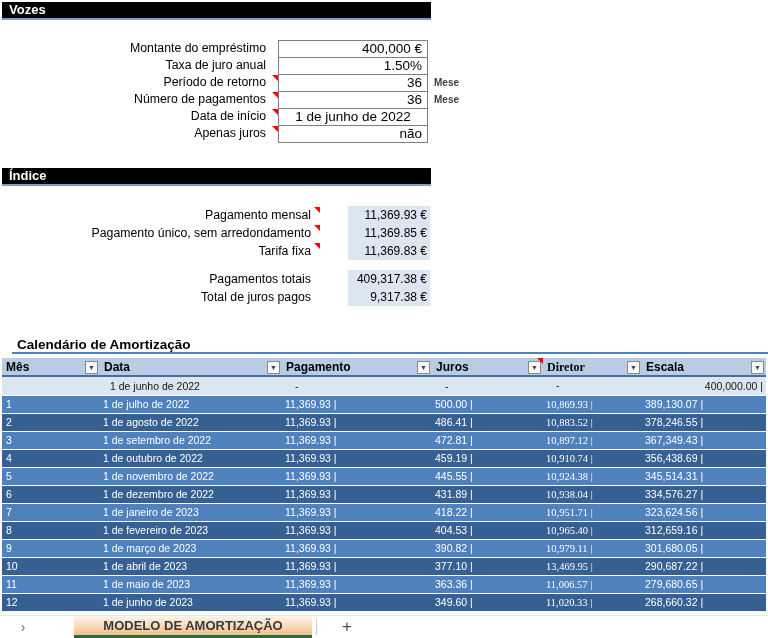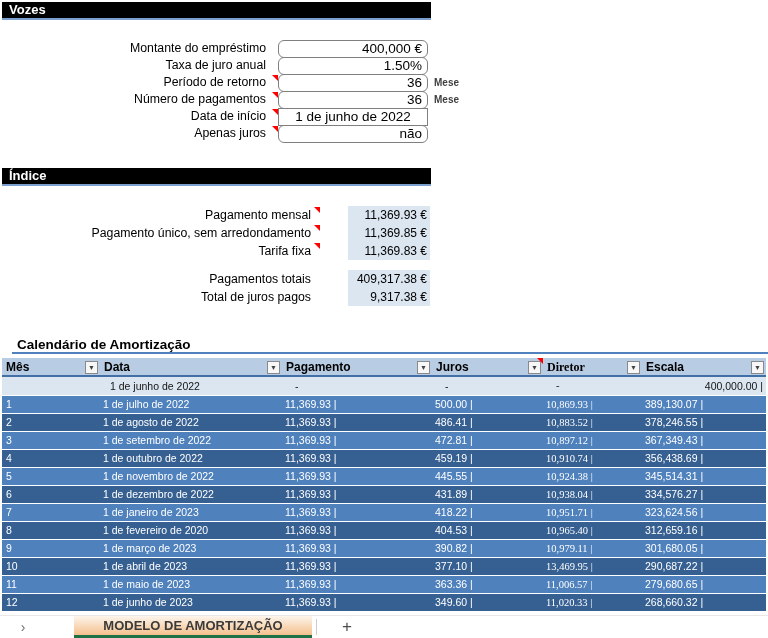--- a/index.html
+++ b/index.html
@@ -15,21 +15,21 @@
 
   
   #vozes-rows { position:absolute; top:40px; left:2px; }
   .form-row { display:flex; height:17px; align-items:flex-start; }
   .form-label { width:268px; text-align:right; font-size:12.3px; color:#000; padding-right:4px; line-height:17px; }
   .form-marker { width:8px; height:17px; position:relative; }
   .comment-tri { position:absolute; top:1px; right:0; width:0; height:0;
     border-top:6px solid #fe0000; border-left:6px solid transparent; }
   .form-box { width:150px; height:18px; border:1px solid #7f7f7f; background:#fff;
     font-size:13.5px; line-height:16px; padding:0 5px; position:relative; z-index:1; color:#000; }
-  .form-box.right { text-align:right;border-radius:6px; }
+  .form-box.right { text-align:right; }
   .form-box.center { text-align:center; padding:0 2px; }
   .form-suffix { font-size:10px; font-weight:bold; color:#3f3f3f; padding-left:6px; line-height:18px; }
 
   
   #indice-rows { position:absolute; top:206px; left:2px; width:430px; }
   .ind-row { display:flex; height:18px; align-items:center; }
   .ind-label { width:310px; text-align:right; font-size:12.3px; color:#000; padding-right:1px; }
   .ind-marker { width:8px; height:18px; position:relative; }
   .ind-value { margin-left:28px; width:82px; height:18px; background:#dce6f1;
     font-size:12px; line-height:18px; text-align:right; padding-right:3px; color:#000; }
@@ -273,21 +273,21 @@
     <div class="td c0">7</div>
     <div class="td c1">1 de janeiro de 2023</div>
     <div class="td c2">11,369.93 |</div>
     <div class="td c3">418.22 |</div>
     <div class="td c4">10,951.71 |</div>
     <div class="td c5">323,624.56 |</div>
   </div>
 
   <div class="trow even">
     <div class="td c0">8</div>
-    <div class="td c1">1 de fevereiro de 2020</div>
+    <div class="td c1">1 de fevereiro de 2023</div>
     <div class="td c2">11,369.93 |</div>
     <div class="td c3">404.53 |</div>
     <div class="td c4">10,965.40 |</div>
     <div class="td c5">312,659.16 |</div>
   </div>
 
   <div class="trow odd">
     <div class="td c0">9</div>
     <div class="td c1">1 de março de 2023</div>
     <div class="td c2">11,369.93 |</div>

